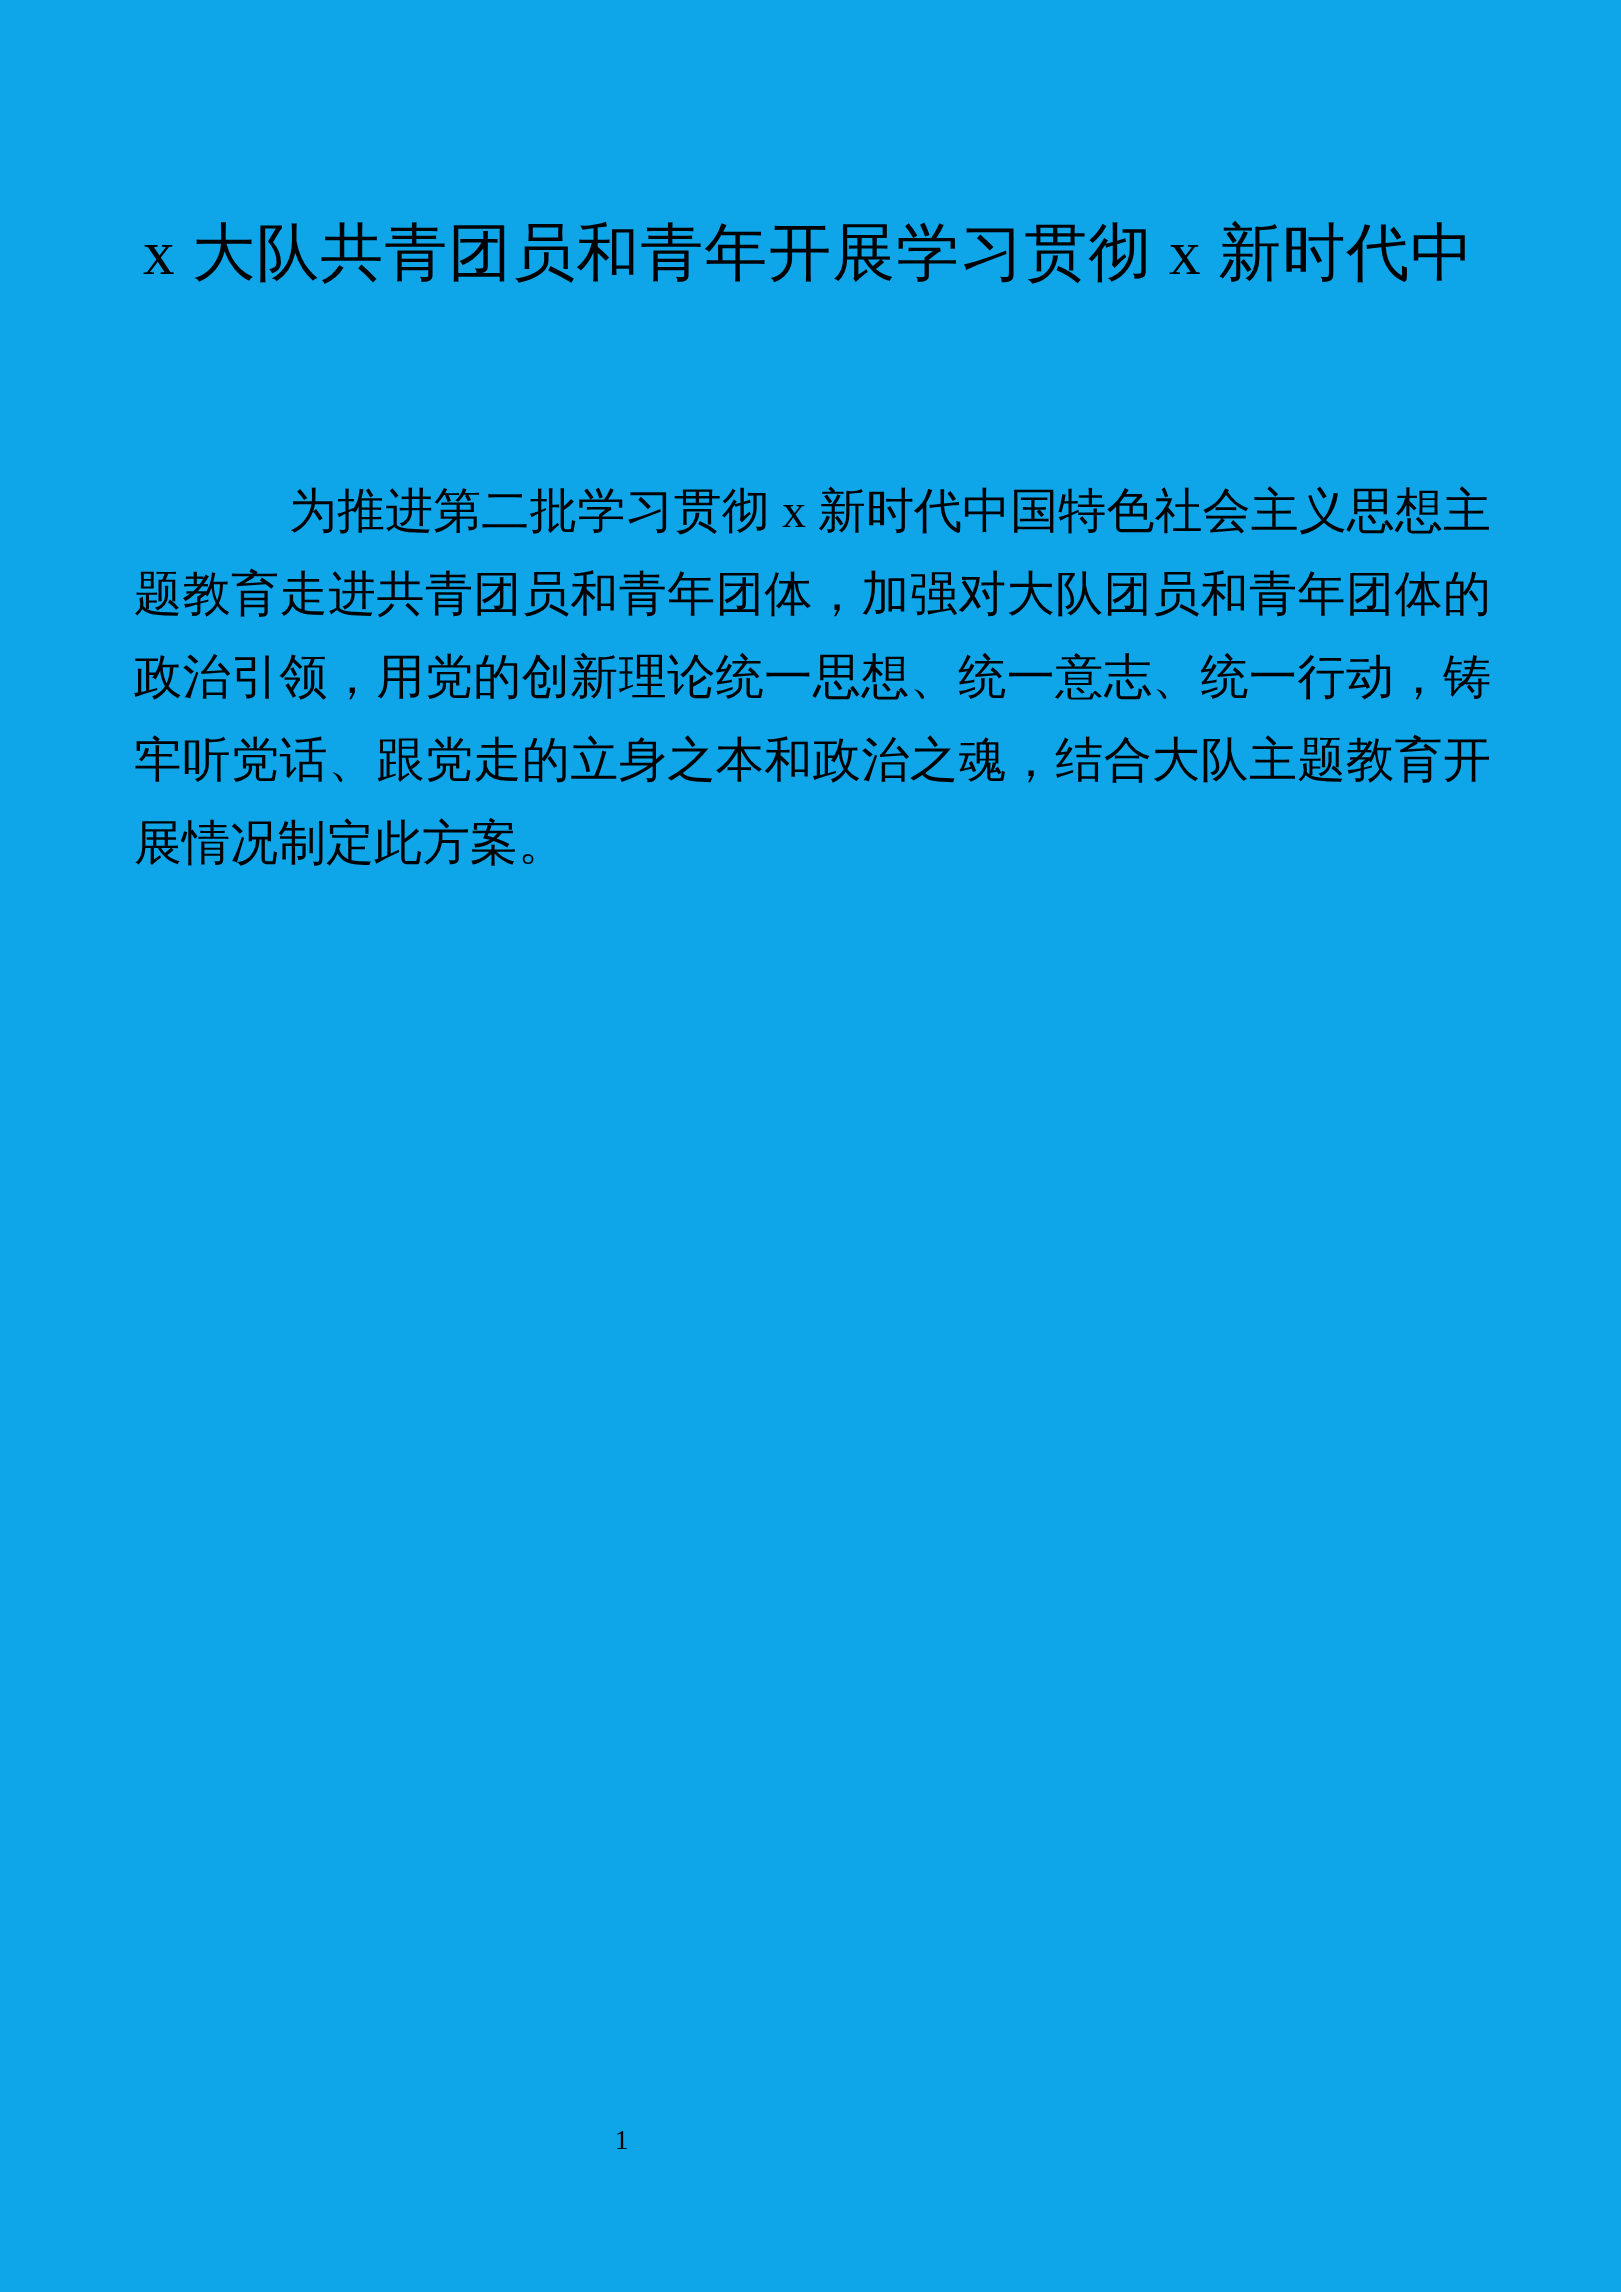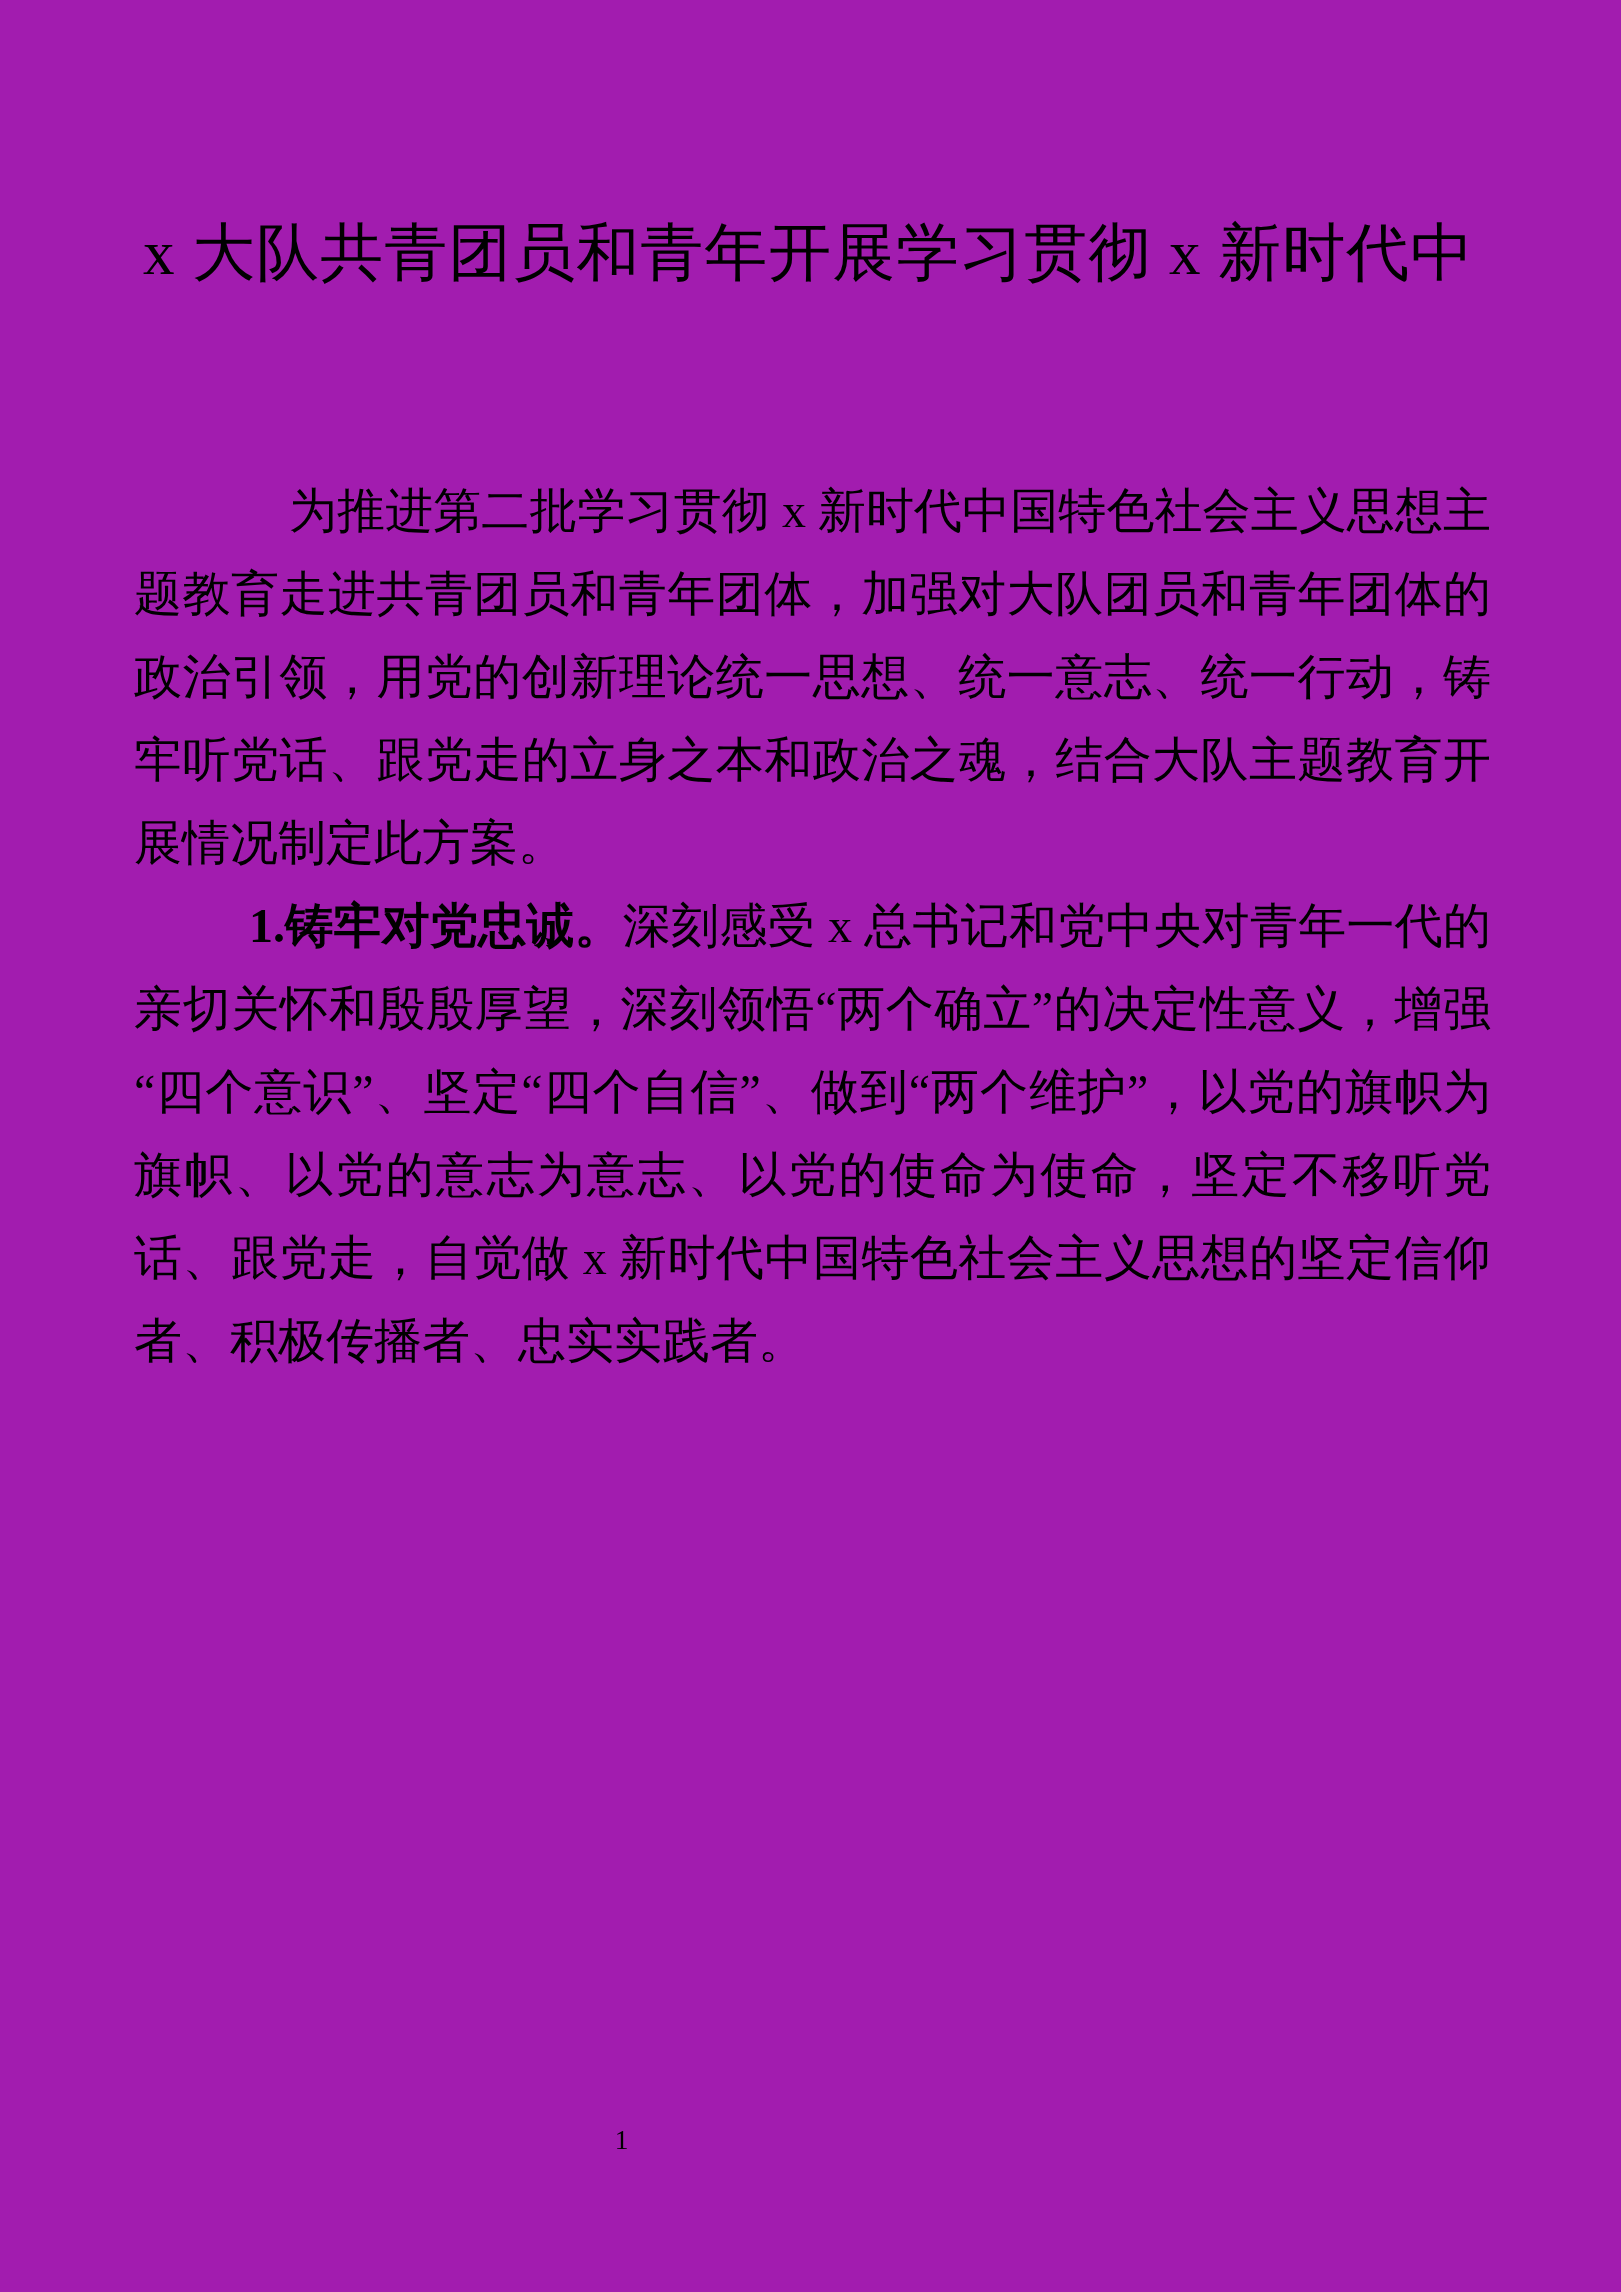--- a/index.html
+++ b/index.html
@@ -4,21 +4,21 @@
 <style>
   html, body {
     margin: 0;
     padding: 0;
     background: #ffffff;
   }
   .page {
     position: relative;
     width: 1621px;
     height: 2293px;
-    background: #a21caf;
+    background: #0ea5e9;
     color: #000000;
     font-family: "Liberation Serif", "DejaVu Serif", serif;
     overflow: hidden;
   }
   .doc-title {
     position: absolute;
     top: 212px;
     left: 130px;
     width: 1357px;
     text-align: center;
@@ -64,21 +64,20 @@
   <div class="doc-title">
     <div>x 大队共青团员和青年开展学习贯彻 x 新时代中</div>
   </div>
 
   <div class="doc-body">
 
     <p class="indent-first"><span>为推进第二批学习贯彻 x 新时代中国特色社会主义思想主题教育走进共青团员和青年团体，加强对大队团员和青年团体的政治引领，用党的创新理论统一思想、统一意志、统一行动，铸牢听党话、跟党走的立身之本和政治之魂，结合大队主题教育开展情况制定此方案。</span></p>
 
 
 
-    <p class="indent-num"><span class="bold-lead">1.铸牢对党忠诚。</span><span>深刻感受 x 总书记和党中央对青年一代的亲切关怀和殷殷厚望，深刻领悟“两个确立”的决定性意义，增强“四个意识”、坚定“四个自信”、做到“两个维护”，以党的旗帜为旗帜、以党的意志为意志、以党的使命为使命，坚定不移听党话、跟党走，自觉做 x 新时代中国特色社会主义思想的坚定信仰者、积极传播者、忠实实践者。</span></p>
 
 
   </div>
 
   <div class="page-number">1</div>
 
 </div>
 
 
 </body></html>

